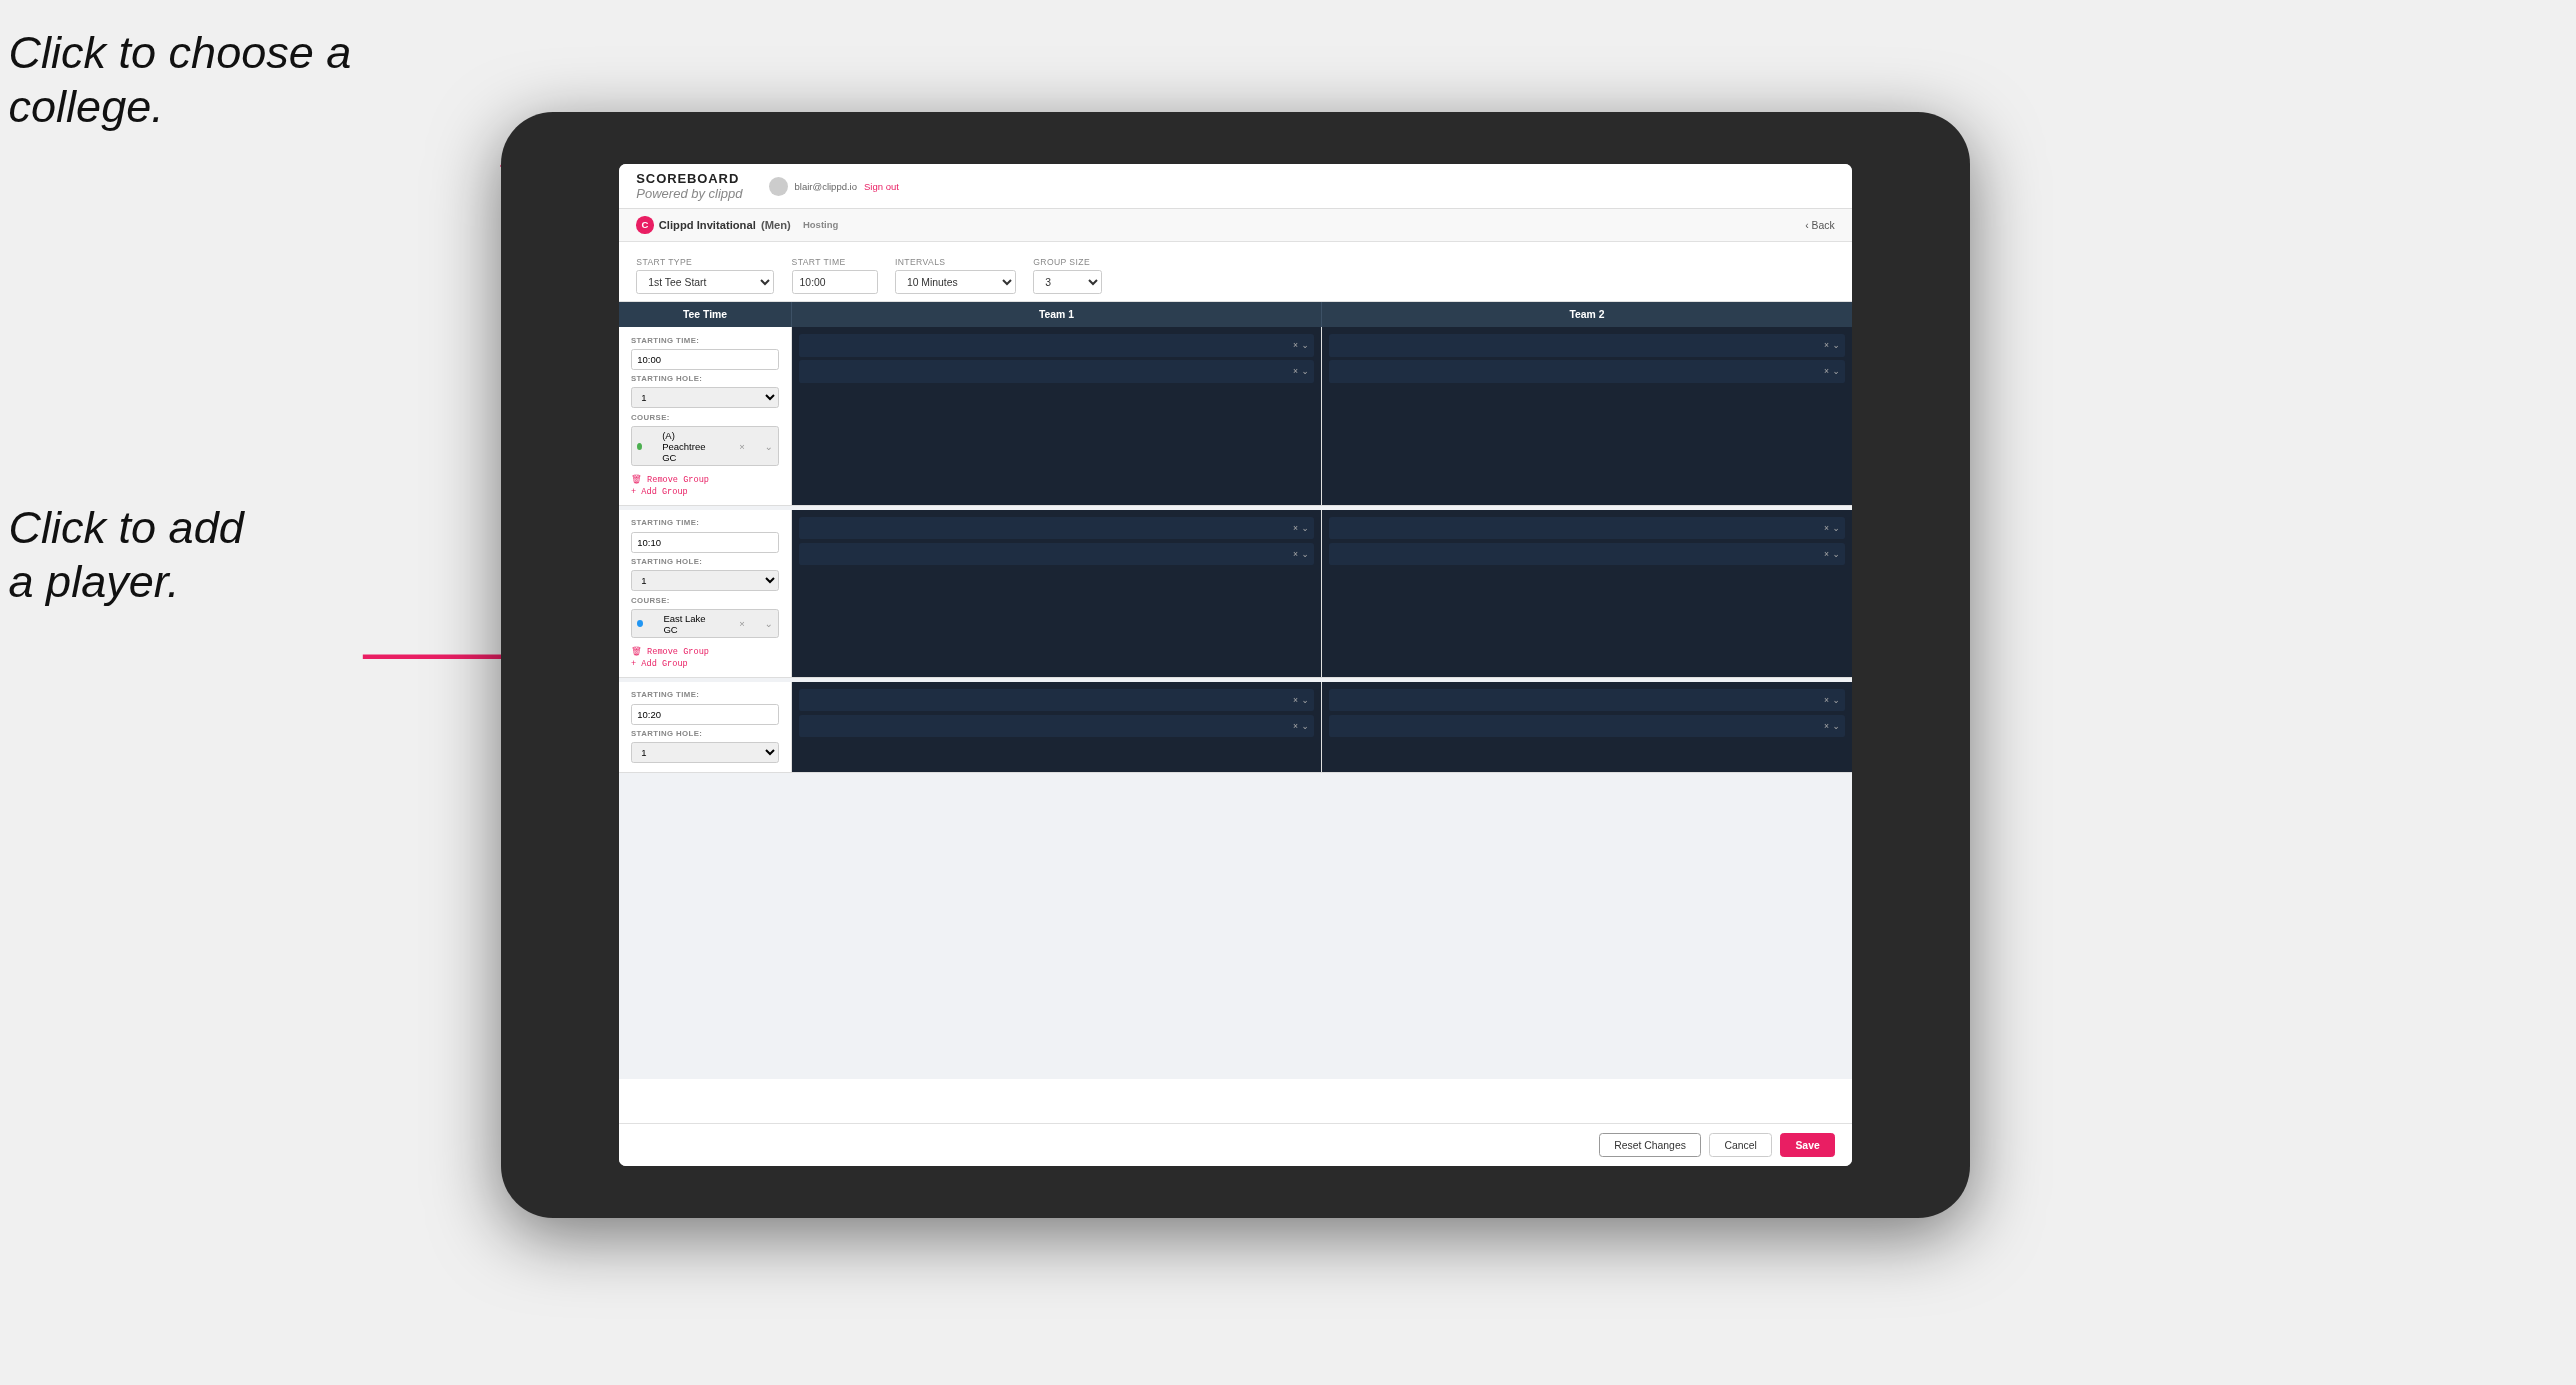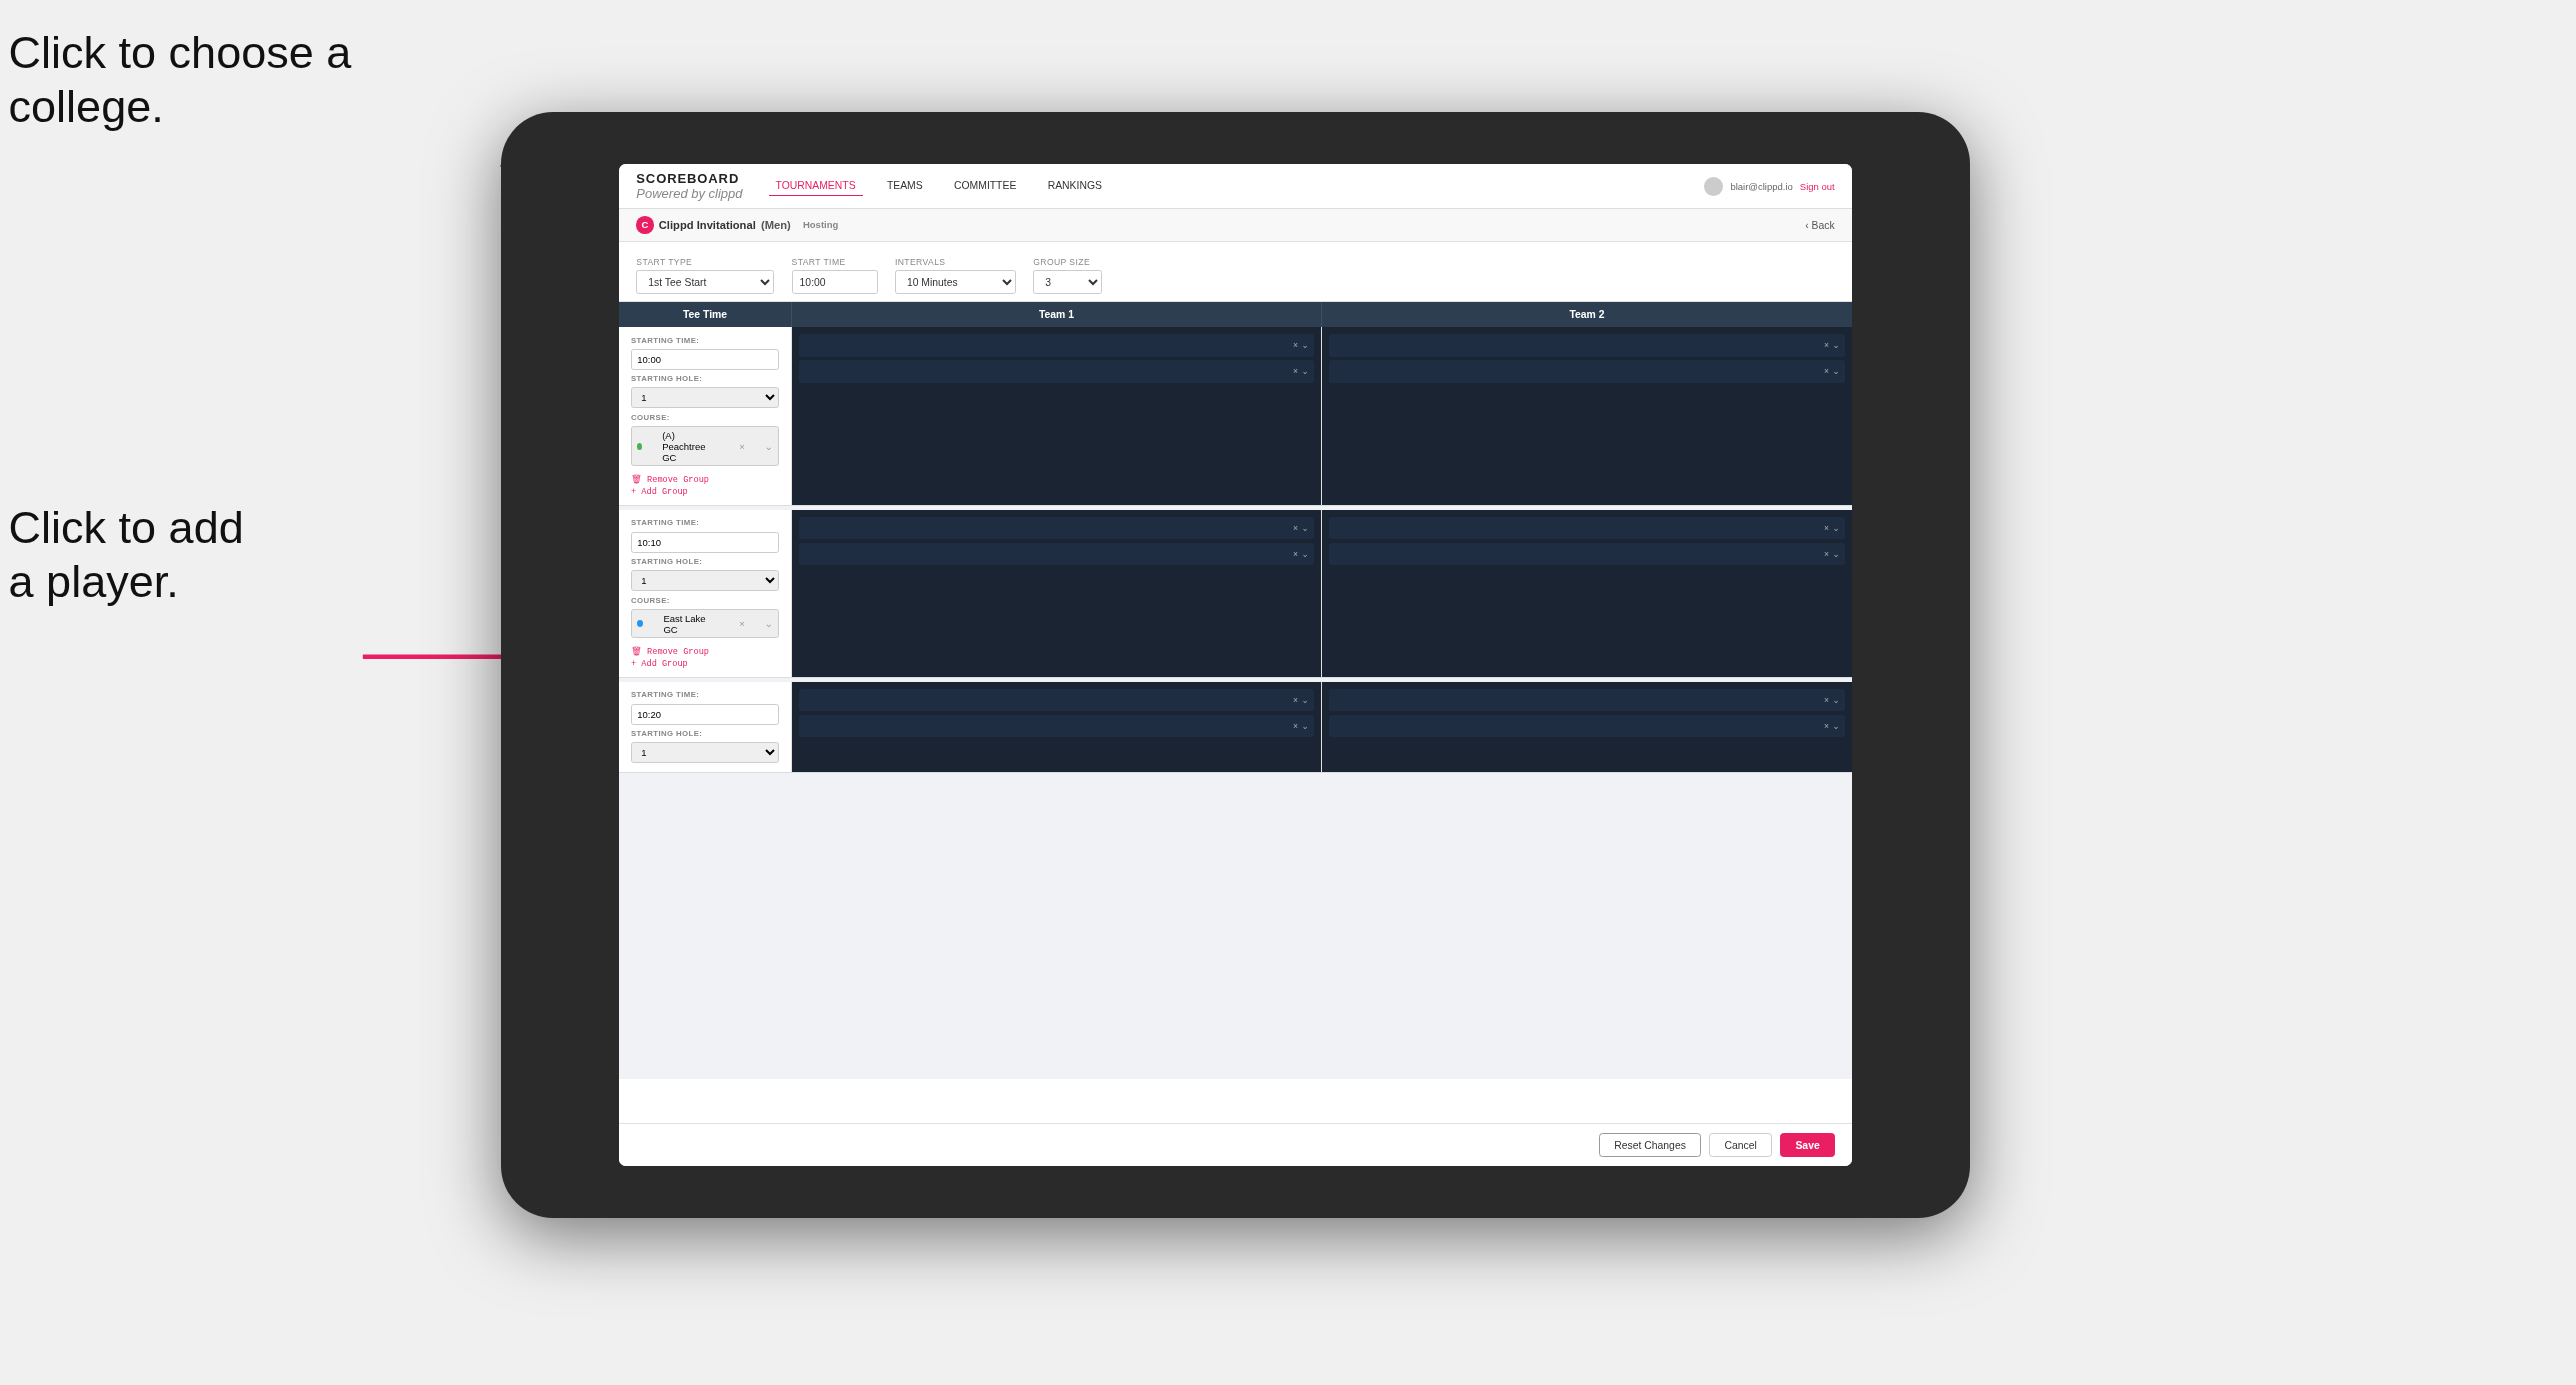--- a/index.html
+++ b/index.html
@@ -12,20 +12,21 @@
       overflow: hidden;
     }
 
     
     .annotation {
       position: absolute;
       font-size: 45px;
       font-weight: 400;
       color: #111;
       line-height: 1.2;
+      font-style: italic;
     }
     #ann1 { top: 26px; left: 8.6px; }
     #ann2 { top: 501px; left: 8.6px; }
 
     
     .arrows-svg {
       position: absolute;
       top: 0; left: 0;
       width: 2576px;
       height: 1386px;
@@ -368,26 +369,20 @@
   <polygon points="1050,760 1020,745 1020,775" fill="#e91e63"></polygon>
 </svg>
 
 <div class="tablet">
   <div class="tablet-screen">
 
     <div class="navbar">
       <div class="navbar-brand">
         <span class="scoreboard">SCOREBOARD</span>
         <span class="powered">Powered by clippd</span>
-      </div>
-      <div class="nav-links">
-        <a class="nav-link active">TOURNAMENTS</a>
-        <a class="nav-link">TEAMS</a>
-        <a class="nav-link">COMMITTEE</a>
-        <a class="nav-link">RANKINGS</a>
       </div>
       <div class="nav-user">
         <div class="avatar"></div>
         <span>blair@clippd.io</span>
         <span style="color:#e91e63;cursor:pointer;">Sign out</span>
       </div>
     </div>
 
     <div class="sub-header">
       <div class="event-title">

